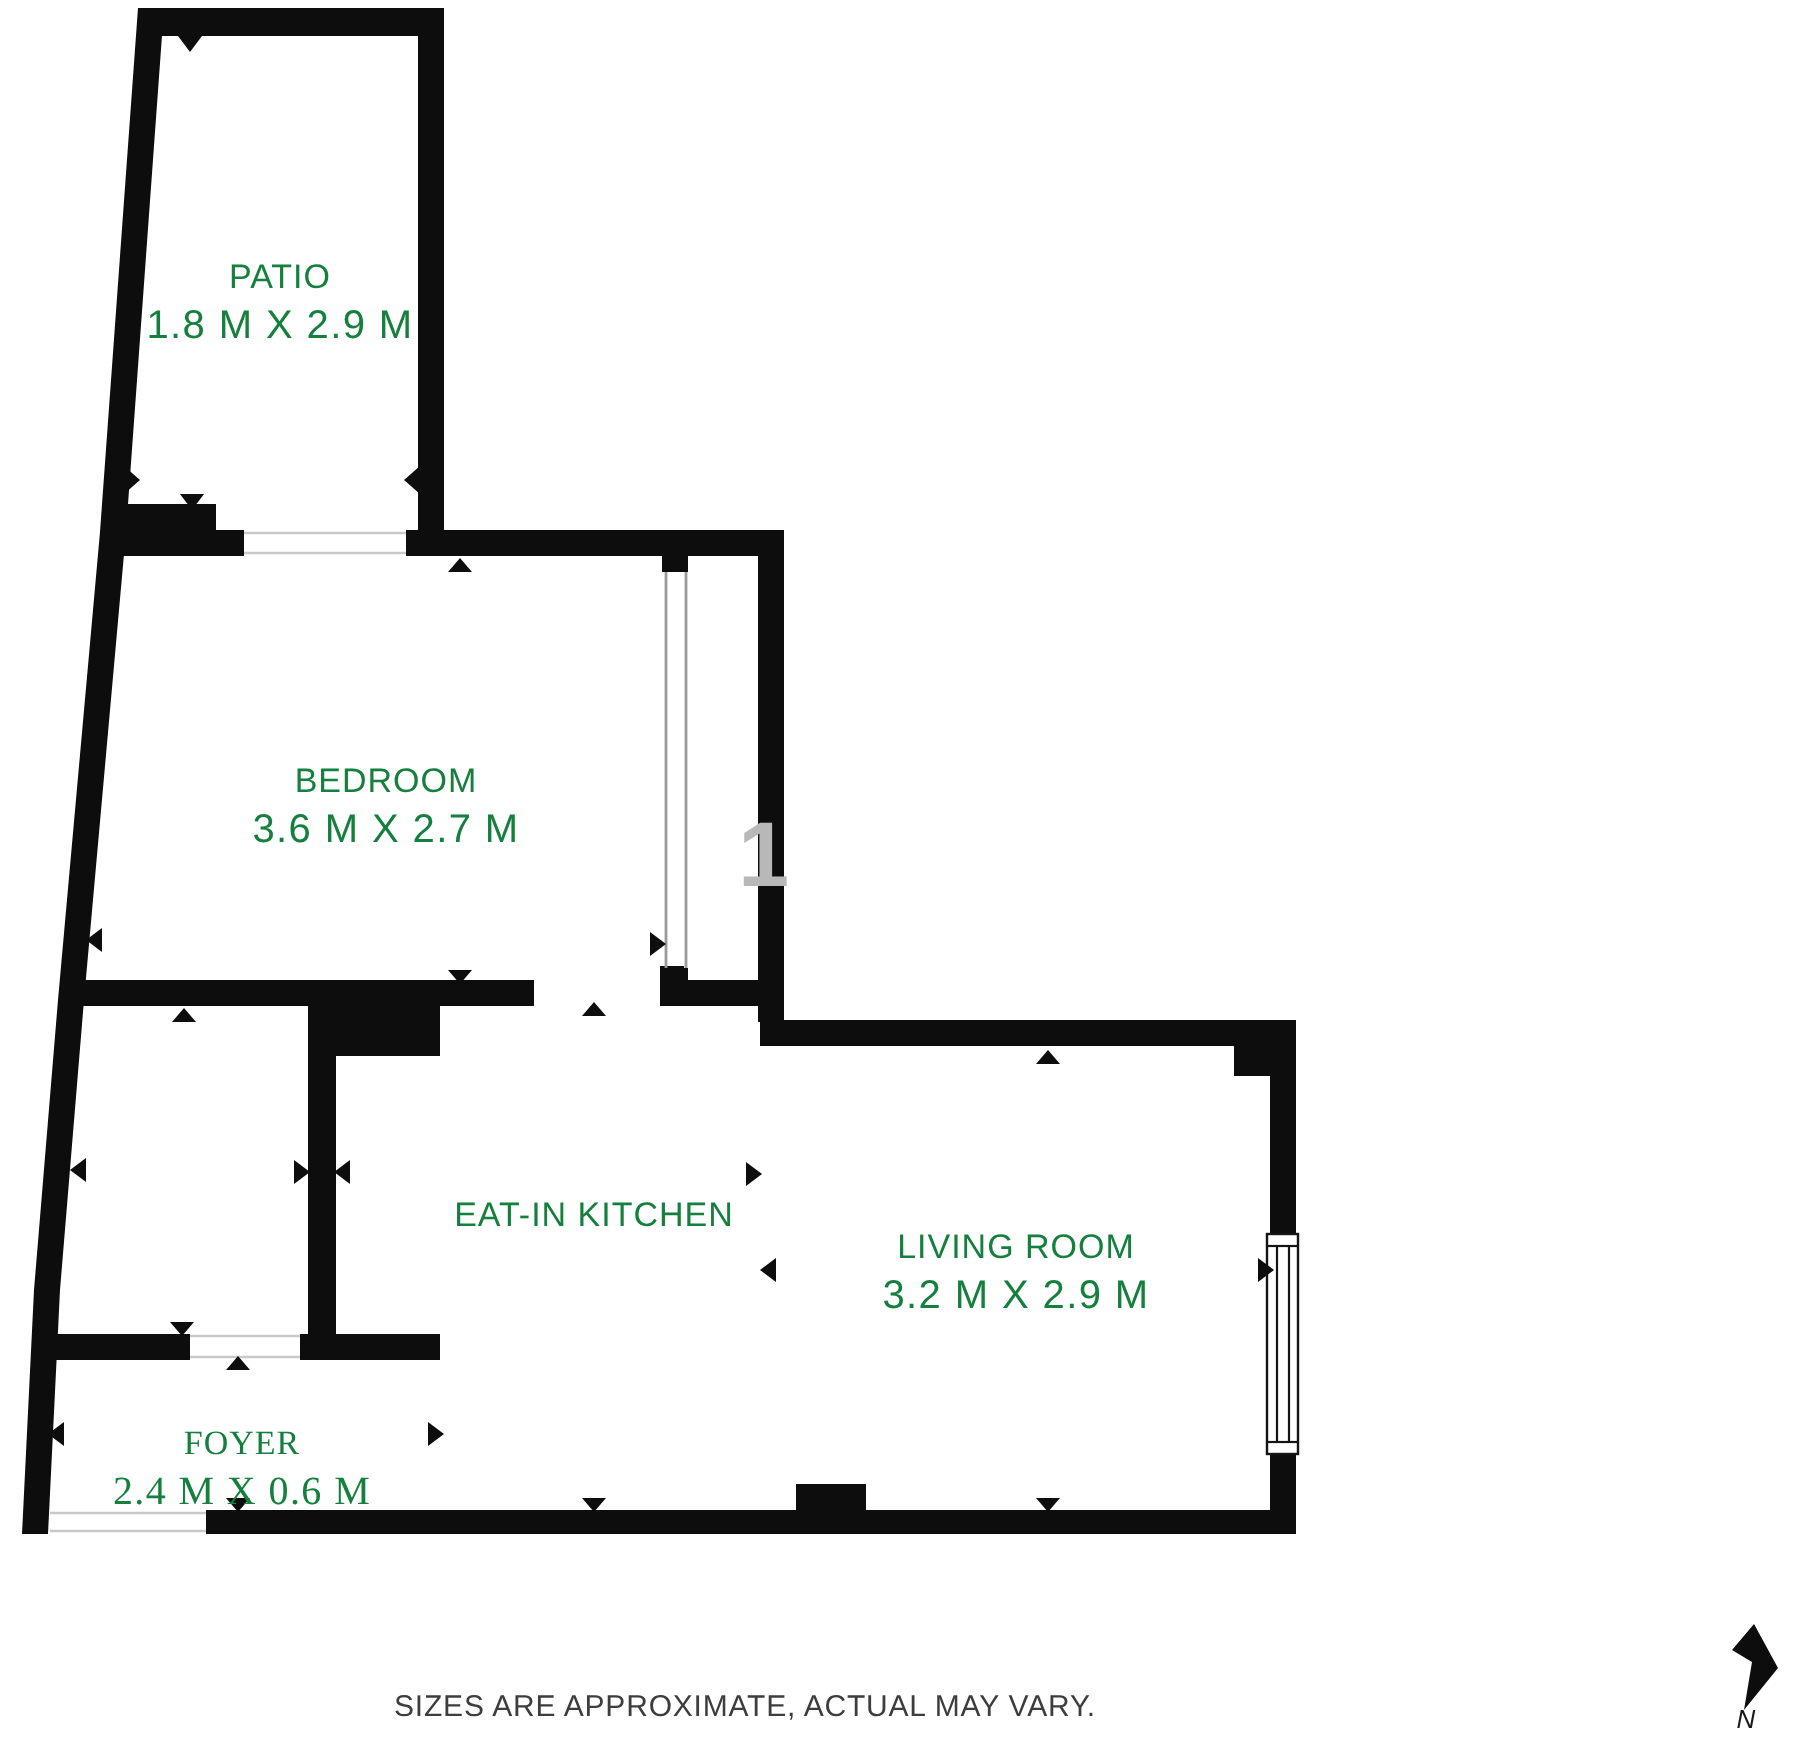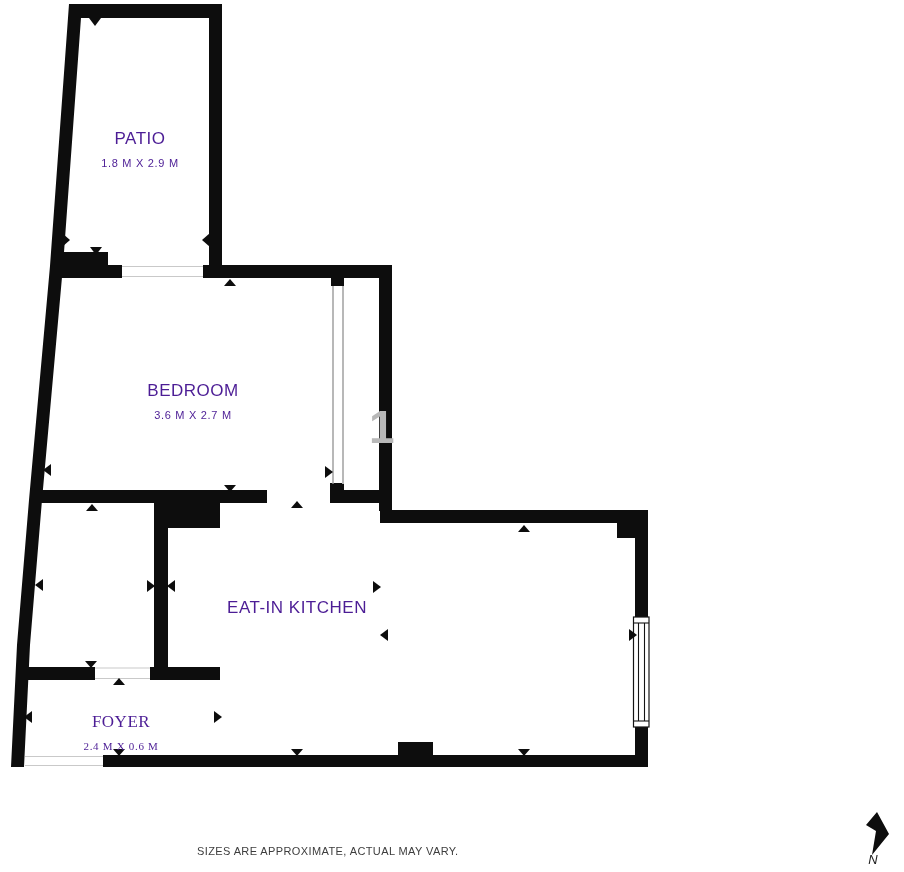--- a/index.html
+++ b/index.html
@@ -24,53 +24,53 @@
   .sill { stroke: #c9c9c9; stroke-width: 1.2; }
   .marker { fill: #0d0d0d; }
   .closet-line { stroke: #9a9a9a; stroke-width: 1.4; }
   .win-frame { fill: #ffffff; stroke: #141414; stroke-width: 1.2; }
   .win-line { stroke: #141414; stroke-width: 1.1; }
 
   .room-label {
     position: absolute;
     transform: translateX(-50%);
     text-align: center;
-    color: #4c1d95;
+    color: #15803d;
     white-space: nowrap;
     z-index: 3;
   }
   .room-name {
     display: block;
     font-size: 17px;
     line-height: 25px;
     font-weight: 500;
     letter-spacing: 0.5px;
   }
   .room-dims {
     display: block;
-    font-size: 11px;
+    font-size: 20px;
     line-height: 25px;
     font-weight: 400;
     letter-spacing: 0.7px;
   }
   #watermark {
     position: absolute;
     left: 369px;
     top: 404px;
     font-size: 46px;
     font-weight: bold;
     color: #b8b8b8;
     z-index: 4;
     line-height: 46px;
   }
   #disclaimer {
     position: absolute;
     left: 197px;
     top: 845px;
-    font-size: 11px;
+    font-size: 15px;
     letter-spacing: 0.4px;
     color: #3d3d3d;
     font-weight: 500;
     z-index: 3;
   }
   #north-label {
     position: absolute;
     left: 862px;
     top: 852px;
     width: 22px;
@@ -197,20 +197,24 @@
   <div class="room-label" style="left:193px; top:378px;">
     <span class="room-name">BEDROOM</span>
     <span class="room-dims">3.6 M X 2.7 M</span>
   </div>
 
 
   <div class="room-label" style="left:297px; top:595px;text-align:center;">
     <span class="room-name">EAT-IN KITCHEN</span>
   </div>
 
+  <div class="room-label" style="left:508px; top:611px;">
+    <span class="room-name">LIVING ROOM</span>
+    <span class="room-dims">3.2 M X 2.9 M</span>
+  </div>
 
   <div class="room-label" style="left:121px; top:709px;font-family:Liberation Serif, serif;">
     <span class="room-name">FOYER</span>
     <span class="room-dims">2.4 M X 0.6 M</span>
   </div>
 
   <div id="watermark">1</div>
 
   <div id="disclaimer">SIZES ARE APPROXIMATE, ACTUAL MAY VARY.</div>
 

